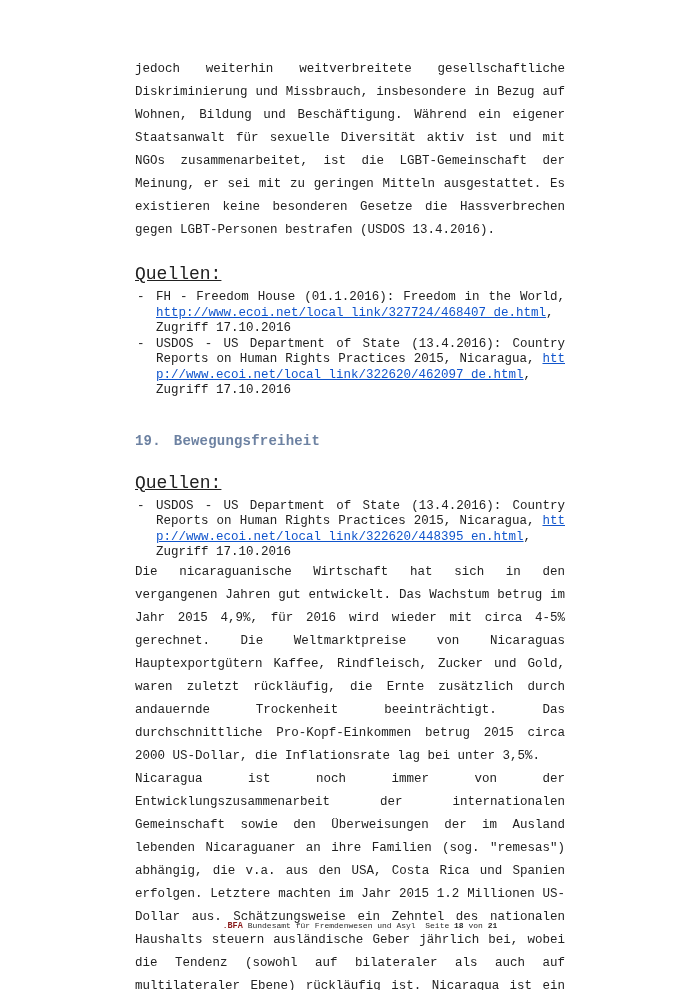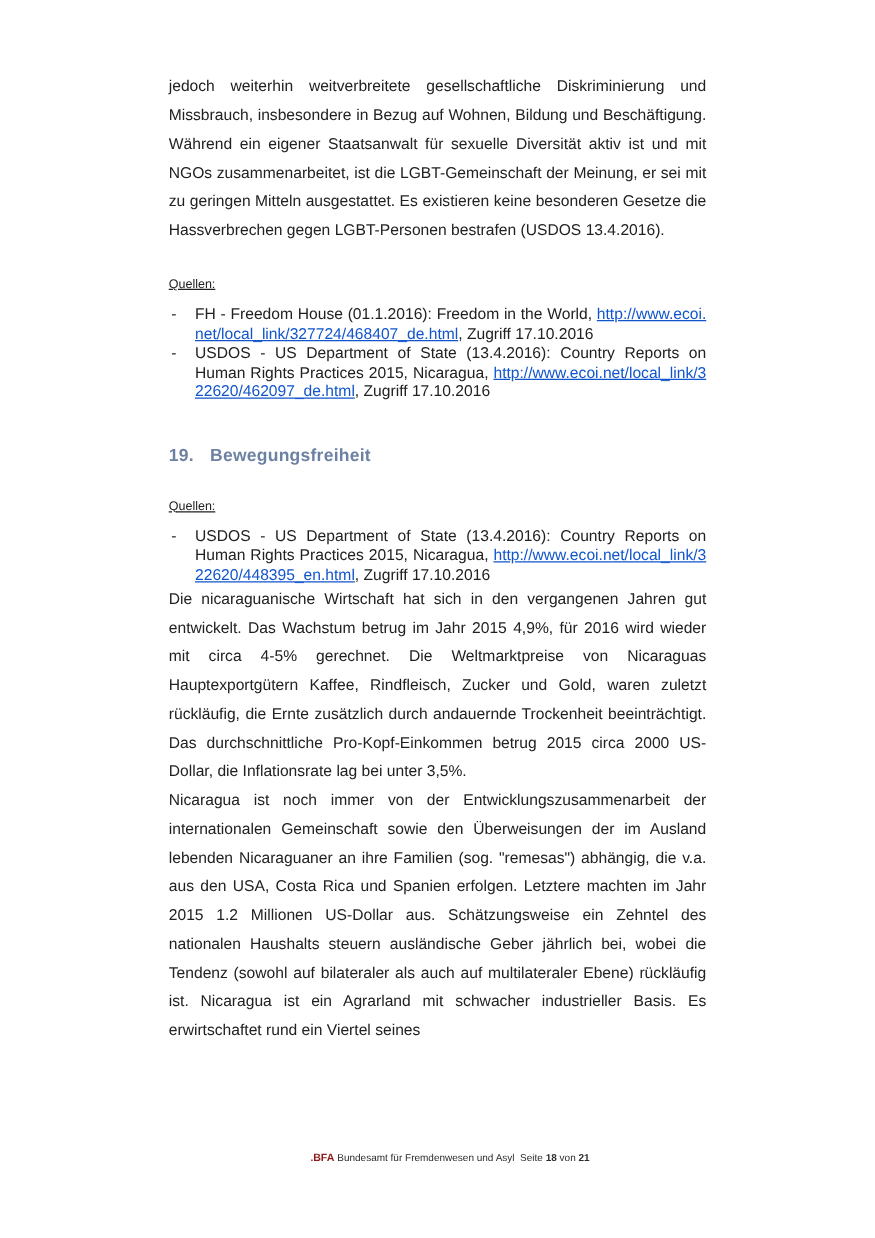--- a/index.html
+++ b/index.html
@@ -1,37 +1,37 @@
 <!DOCTYPE html>
 <html><head>
 <meta charset="utf-8">
 <style>
   html,body { margin:0; padding:0; background:#ffffff; }
   .page {
     position:relative;
     width:596px; height:990px;
     background:#ffffff;
-    font-family:Liberation Sans, sans-serif;
+    font-family:Liberation Mono, monospace;
     color:#212121;
     overflow:hidden;
     margin:0 auto;
   }
   .content { padding:58px 83px 0 83px; }
 
   p.body {
     font-size:12.5px;
     line-height:23px;
     text-align:justify;
     margin:0 0 23px 0;
   }
   p.body.no-gap { margin-bottom:0; }
   p.body.small-gap { margin-bottom:12px; }
 
   .sources-label {
-    font-size:10px;
+    font-size:18px;
     line-height:18px;
     text-decoration:underline;
     margin:0 0 7px 0;
   }
   ul.sources {
     list-style:none;
     margin:0; padding:0;
     font-size:12.5px;
     line-height:15.5px;
     text-align:justify;

